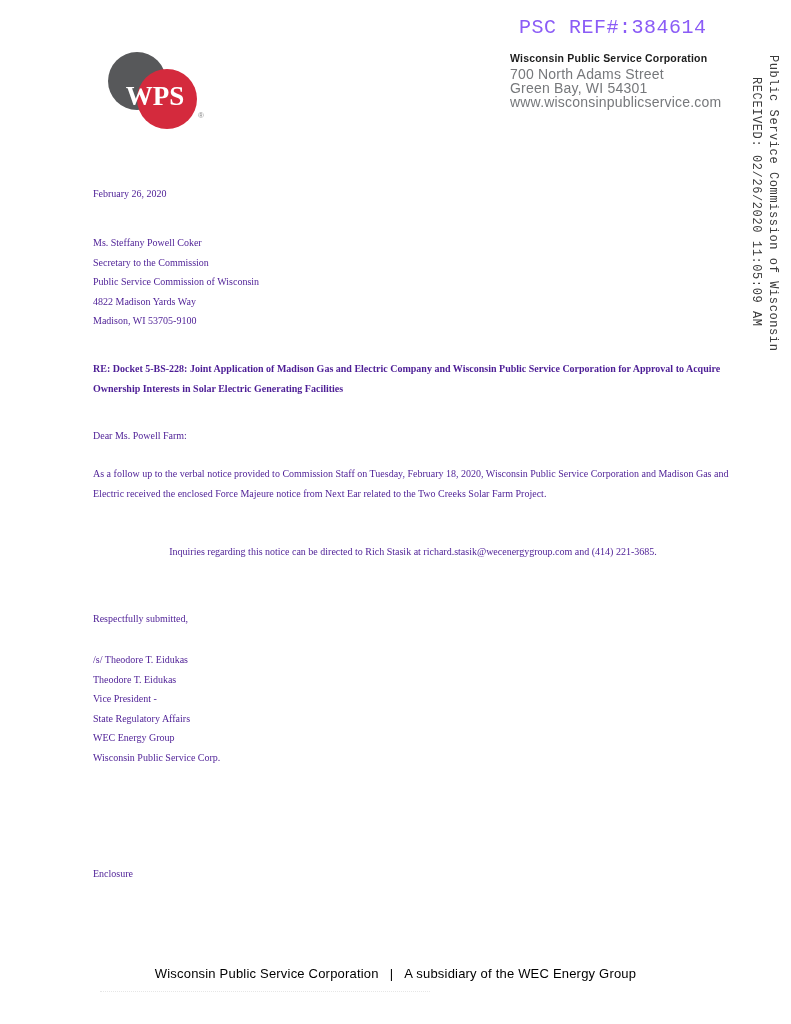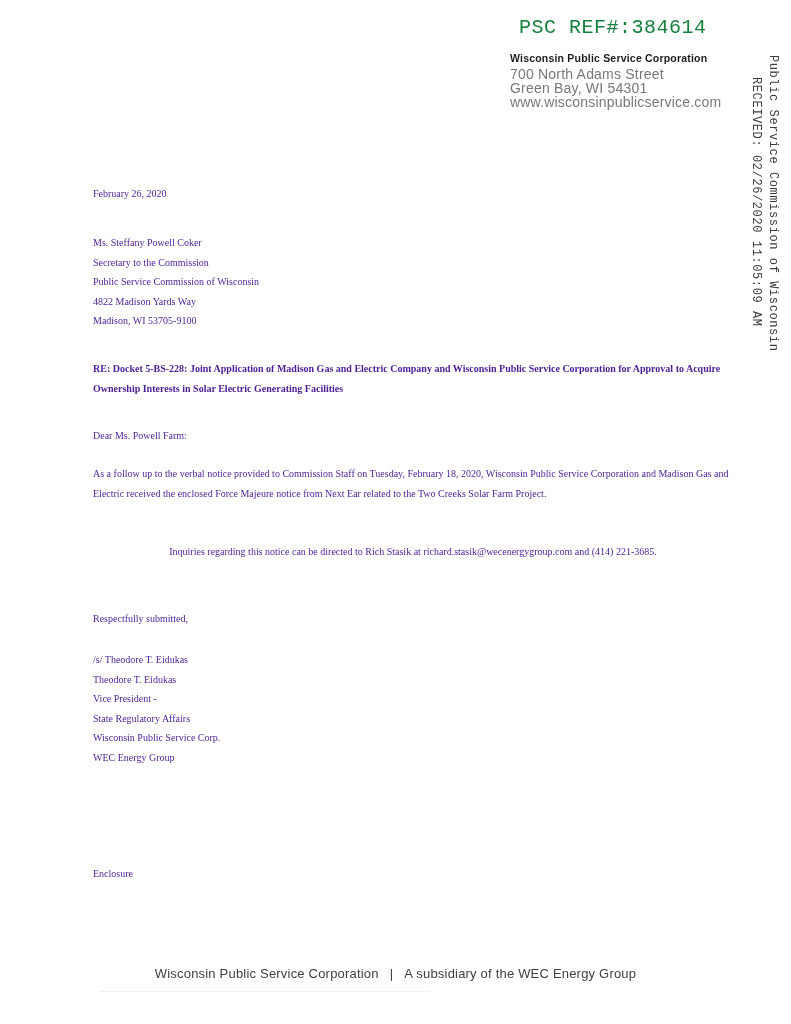--- a/index.html
+++ b/index.html
@@ -6,21 +6,21 @@
   html,body { background:#ffffff; }
   .page {
     position:relative; width:791px; height:1024px; background:#ffffff;
     overflow:hidden; font-family:"Liberation Serif", serif; color:#1f1f1f;
     margin:0 auto;
   }
   
   .psc-ref {
     position:absolute; left:519px; top:16px;
     font-family:"Liberation Mono","DejaVu Sans Mono",monospace;
-    font-size:20px; letter-spacing:0.5px; color:#15803d; white-space:nowrap;
+    font-size:20px; letter-spacing:0.5px; color:#8b5cf6; white-space:nowrap;
   }
   
   .received-stamp {
     position:absolute; top:55px; right:10px;
     writing-mode:vertical-rl;
     font-family:"Liberation Mono","DejaVu Sans Mono",monospace;
     font-size:12px; line-height:17px; letter-spacing:0.6px; color:#3c3c3c;
     white-space:nowrap;
   }
   .received-stamp .line2 { text-indent:22px; }
@@ -49,39 +49,45 @@
   .block-salutation { top:426px; }
   .block-para1 { top:464px; }
   .block-para2 { top:542px;text-align:center; }
   .block-closing { top:609px; }
   .block-signature { top:650px; }
   .sig-underlined { }
   .block-enclosure { top:864px; }
   
   .footer {
     position:absolute; left:0; top:966px; width:791px; text-align:center;
-    font-family:"Liberation Sans", sans-serif; font-size:13px; color:#404040;
+    font-family:"Liberation Sans", sans-serif; font-size:13px; color:#000000;
     letter-spacing:0.2px;
   }
   .footer .sep { margin:0 11px; }
   
   .scan-artifact { position:absolute; left:100px; top:991px; width:330px; border-top:1px dotted #e6e6e6; }
 </style>
 </head>
 <body>
 
 <div class="page">
 
   <div class="psc-ref">PSC REF#:384614</div>
 
   <div class="received-stamp">
     <div class="line1">Public Service Commission of Wisconsin</div>
     <div class="line2">RECEIVED: 02/26/2020 11:05:09 AM</div>
   </div>
 
+  <div class="logo">
+    <div class="circle gray"></div>
+    <div class="circle red"></div>
+    <div class="logo-text">WPS</div>
+    <div class="logo-reg">®</div>
+  </div>
 
   <div class="company-header">
     <div class="company-name">Wisconsin Public Service Corporation</div>
     <div class="company-addr">700 North Adams Street</div>
     <div class="company-addr">Green Bay, WI 54301</div>
     <div class="company-addr">www.wisconsinpublicservice.com</div>
   </div>
 
   <div class="lblock block-date">February 26, 2020</div>
 
@@ -101,22 +107,22 @@
 
   <div class="lblock block-para2">Inquiries regarding this notice can be directed to Rich Stasik at richard.stasik@wecenergygroup.com and (414) 221-3685.</div>
 
   <div class="lblock block-closing">Respectfully submitted,</div>
 
   <div class="lblock block-signature">
     <div class="sig-underlined">/s/ Theodore T. Eidukas</div>
     <div>Theodore T. Eidukas</div>
     <div>Vice President -</div>
     <div>State Regulatory Affairs</div>
+    <div>WEC Energy Group</div>
     <div>Wisconsin Public Service Corp.</div>
-    <div>WEC Energy Group</div>
   </div>
 
   <div class="lblock block-enclosure">Enclosure</div>
 
   <div class="footer">
     <span>Wisconsin Public Service Corporation</span><span class="sep">|</span><span>A subsidiary of the WEC Energy Group</span>
   </div>
 
   <div class="scan-artifact"></div>
 

